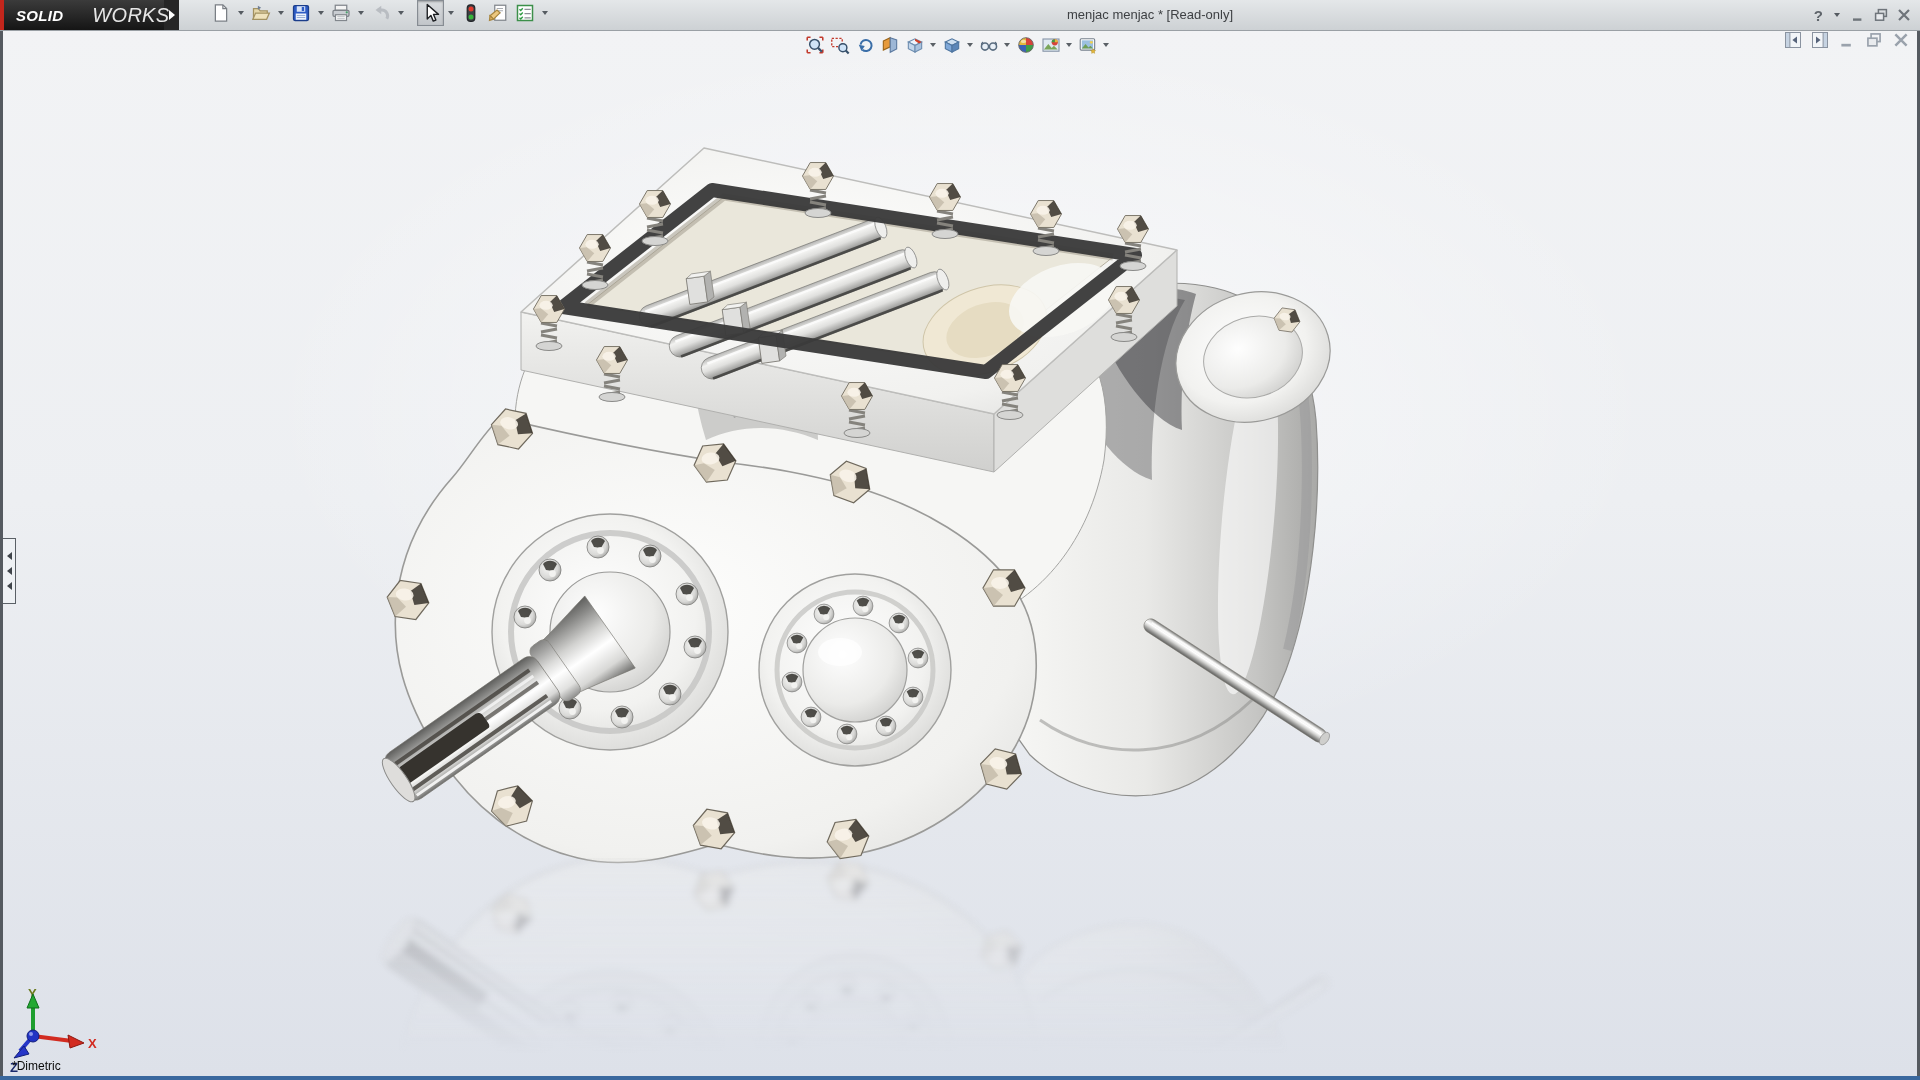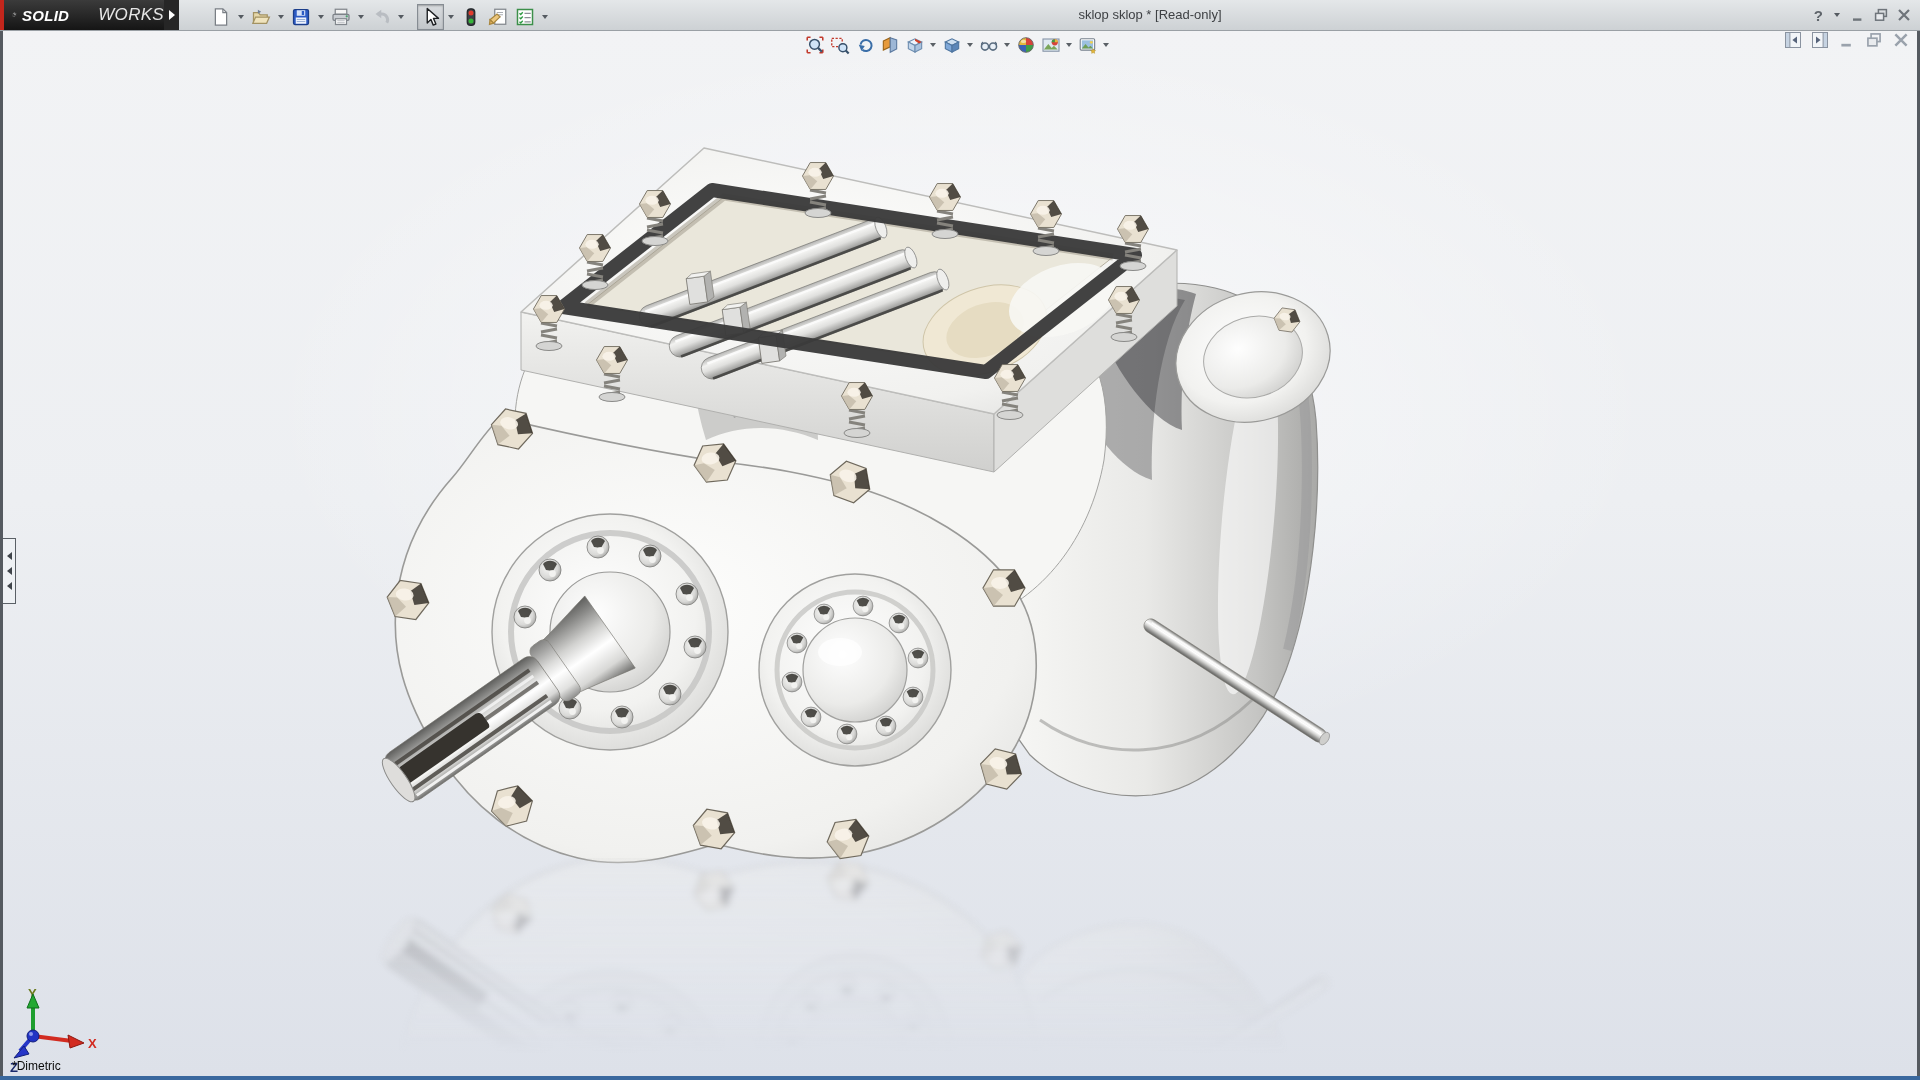--- a/index.html
+++ b/index.html
@@ -5,27 +5,27 @@
   html,body{margin:0;padding:0;}
   body{width:1920px;height:1080px;overflow:hidden;position:relative;
        font-family:"Liberation Sans",sans-serif;background:#e9ebee;}
   
   .edge-left{position:absolute;left:0;top:30px;bottom:4px;width:3px;background:#555a60;z-index:60;}
   .edge-right{position:absolute;right:0;top:30px;bottom:4px;width:3px;background:#555a60;z-index:60;}
   .edge-bottom{position:absolute;left:0;right:0;bottom:0;height:4px;background:#3a689e;z-index:60;}
   
   .titlebar{position:absolute;top:0;left:0;right:0;height:30px;
             background:linear-gradient(#e4e7e9,#cdd1d4);border-bottom:1px solid #9aa0a5;
-            display:flex;align-items:flex-end;z-index:70;}
+            display:flex;align-items:flex-start;z-index:70;}
   .logo{height:30px;width:152px;background:linear-gradient(#3b3b3b,#151515);
         display:flex;align-items:center;padding-left:12px;position:relative;flex:0 0 auto;}
   .logo::before{content:"";position:absolute;left:0;top:0;bottom:0;width:4px;background:#c3261c;}
   .logo svg{margin-right:4px;}
   .logo .b{color:#fff;font-style:italic;font-weight:bold;font-size:15px;letter-spacing:.3px;}
-  .logo .l{color:#e6e6e6;font-style:italic;font-weight:normal;font-size:17px;letter-spacing:.3px;margin-left:29px;}
+  .logo .l{color:#e6e6e6;font-style:italic;font-weight:normal;font-size:20px;letter-spacing:.3px;margin-left:29px;}
   .menu-expand{width:15px;height:30px;background:#262626;display:flex;align-items:center;
                justify-content:center;border:0;padding:0;cursor:pointer;flex:0 0 auto;}
   .menu-expand .tri{width:0;height:0;border-left:6px solid #fff;border-top:5px solid transparent;border-bottom:5px solid transparent;}
   .maintb{display:flex;align-items:center;margin-left:28px;}
   .tbtn{width:27px;height:26px;border:1px solid transparent;background:transparent;padding:0;
         display:flex;align-items:center;justify-content:center;cursor:pointer;}
   .tbtn svg{width:20px;height:20px;}
   .tbtn.pressed{background:linear-gradient(#d9dcdf,#c2c6ca);border:1px solid #868c93;
                 box-shadow:inset 0 1px 2px rgba(0,0,0,.28);}
   .ddw{width:13px;height:26px;display:flex;align-items:center;justify-content:center;cursor:pointer;border:0;background:transparent;padding:0;}
@@ -267,21 +267,21 @@
       </button>
       <button class="tbtn" title="Options">
         <svg>
           <use href="#icon-options"></use>
         </svg>
       </button>
       <span class="ddw">
         <i></i>
       </span>
     </div>
-  <div class="title">sklop sklop * [Read-only]</div>
+  <div class="title">menjac menjac * [Read-only]</div>
   <div class="wincontrols">
     <button class="wc help">
         <span>?</span>
       </button>
     <span class="ddw">
         <i></i>
       </span>
     <button class="wc">
         <svg>
           <use href="#icon-min"></use>

